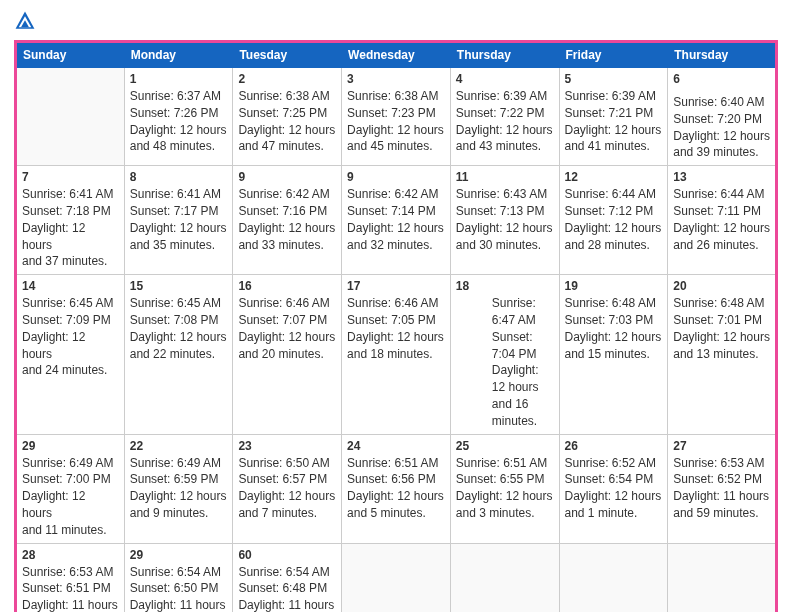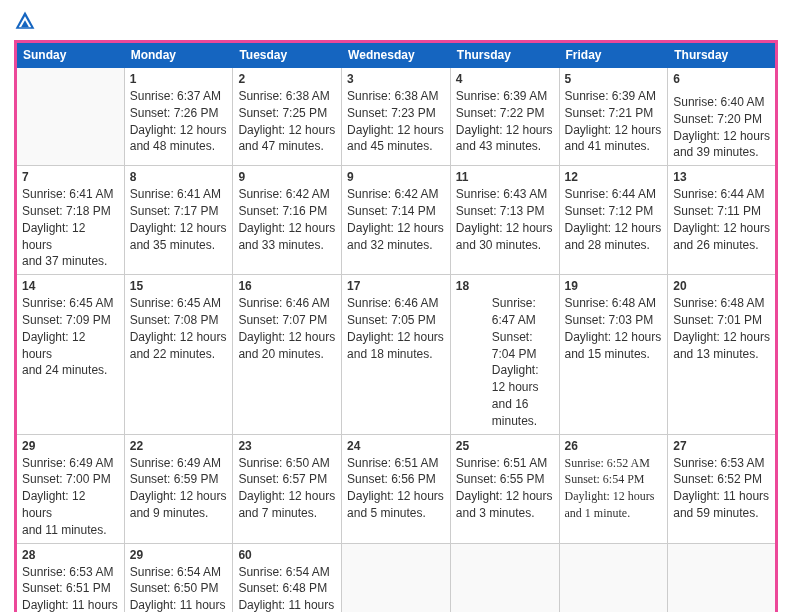--- a/index.html
+++ b/index.html
@@ -300,21 +300,21 @@
           </td>
           <td>
             <span class="day-num">25</span>
             <div class="day-info" style="white-space: pre-line;">Sunrise: 6:51 AM
 Sunset: 6:55 PM
 Daylight: 12 hours
 and 3 minutes.</div>
           </td>
           <td>
             <span class="day-num">26</span>
-            <div class="day-info" style="white-space: pre-line; font-family: Liberation Serif, serif;">Sunrise: 6:52 AM
+            <div class="day-info" style="white-space: pre-line;">Sunrise: 6:52 AM
 Sunset: 6:54 PM
 Daylight: 12 hours
 and 1 minute.</div>
           </td>
           <td>
             <span class="day-num">27</span>
             <div class="day-info" style="white-space: pre-line;">Sunrise: 6:53 AM
 Sunset: 6:52 PM
 Daylight: 11 hours
 and 59 minutes.</div>

